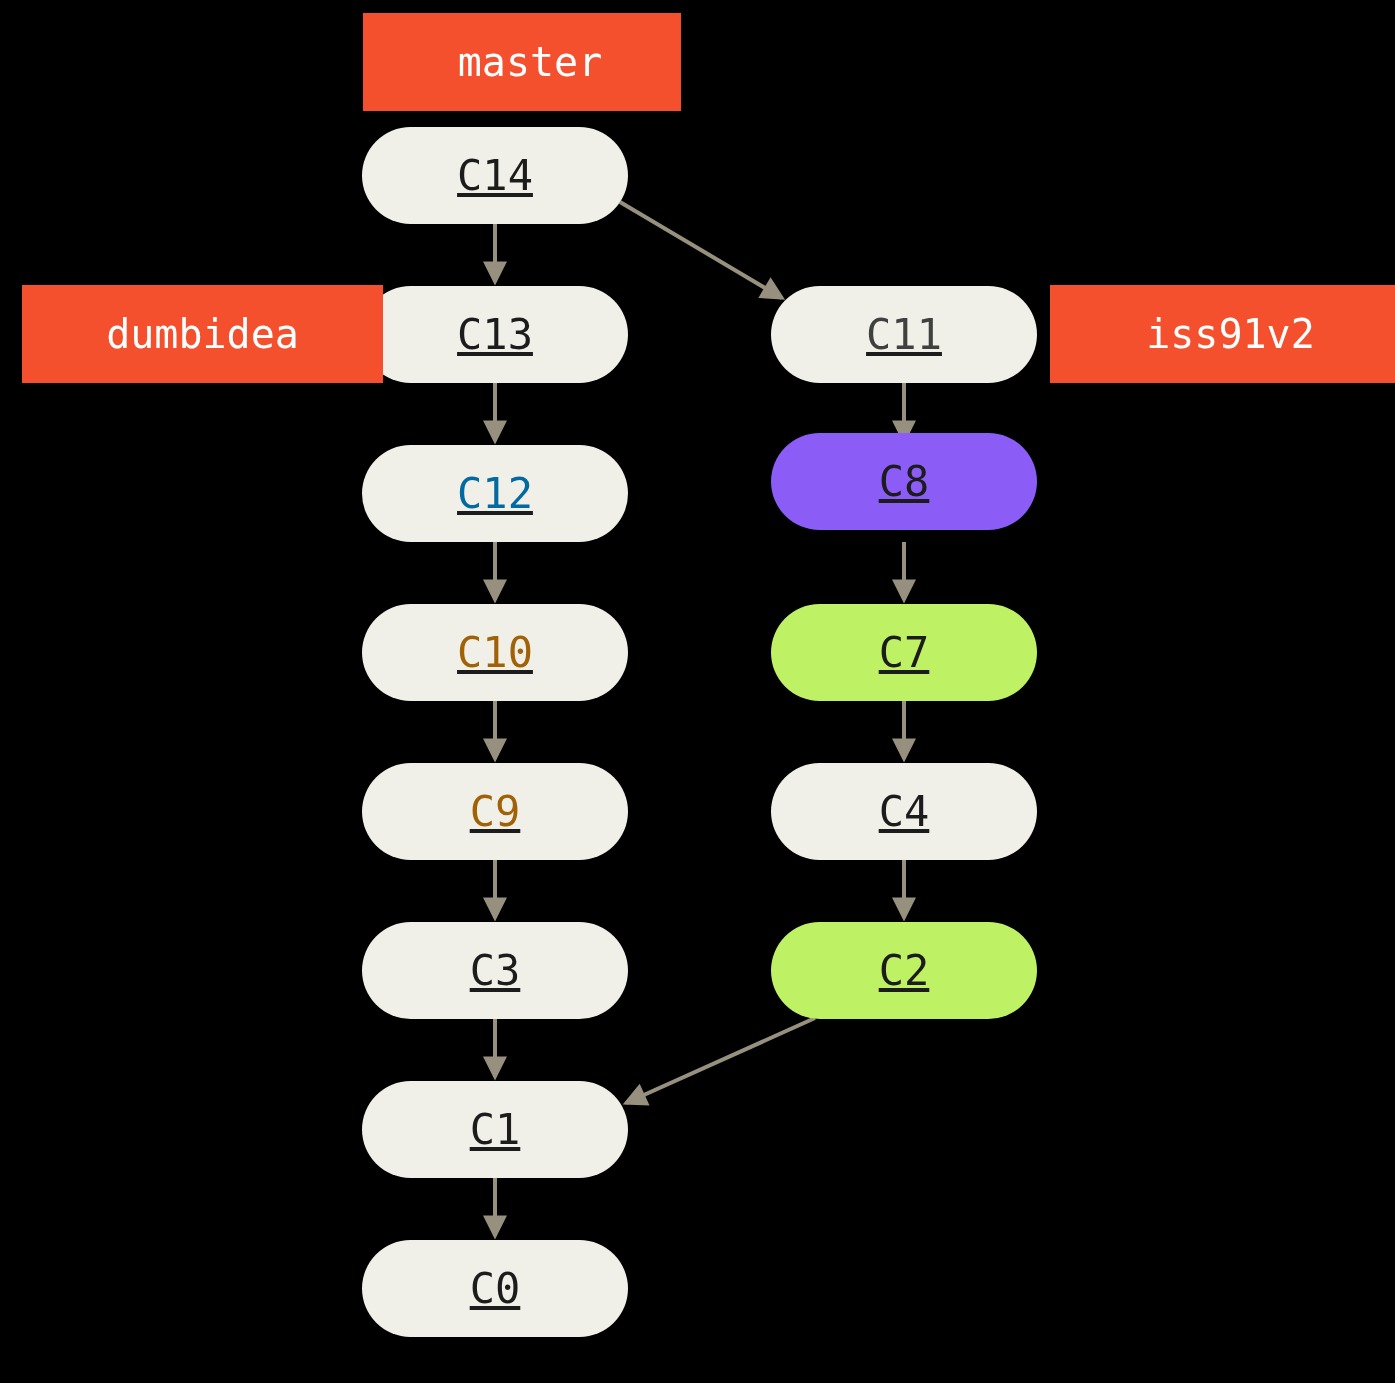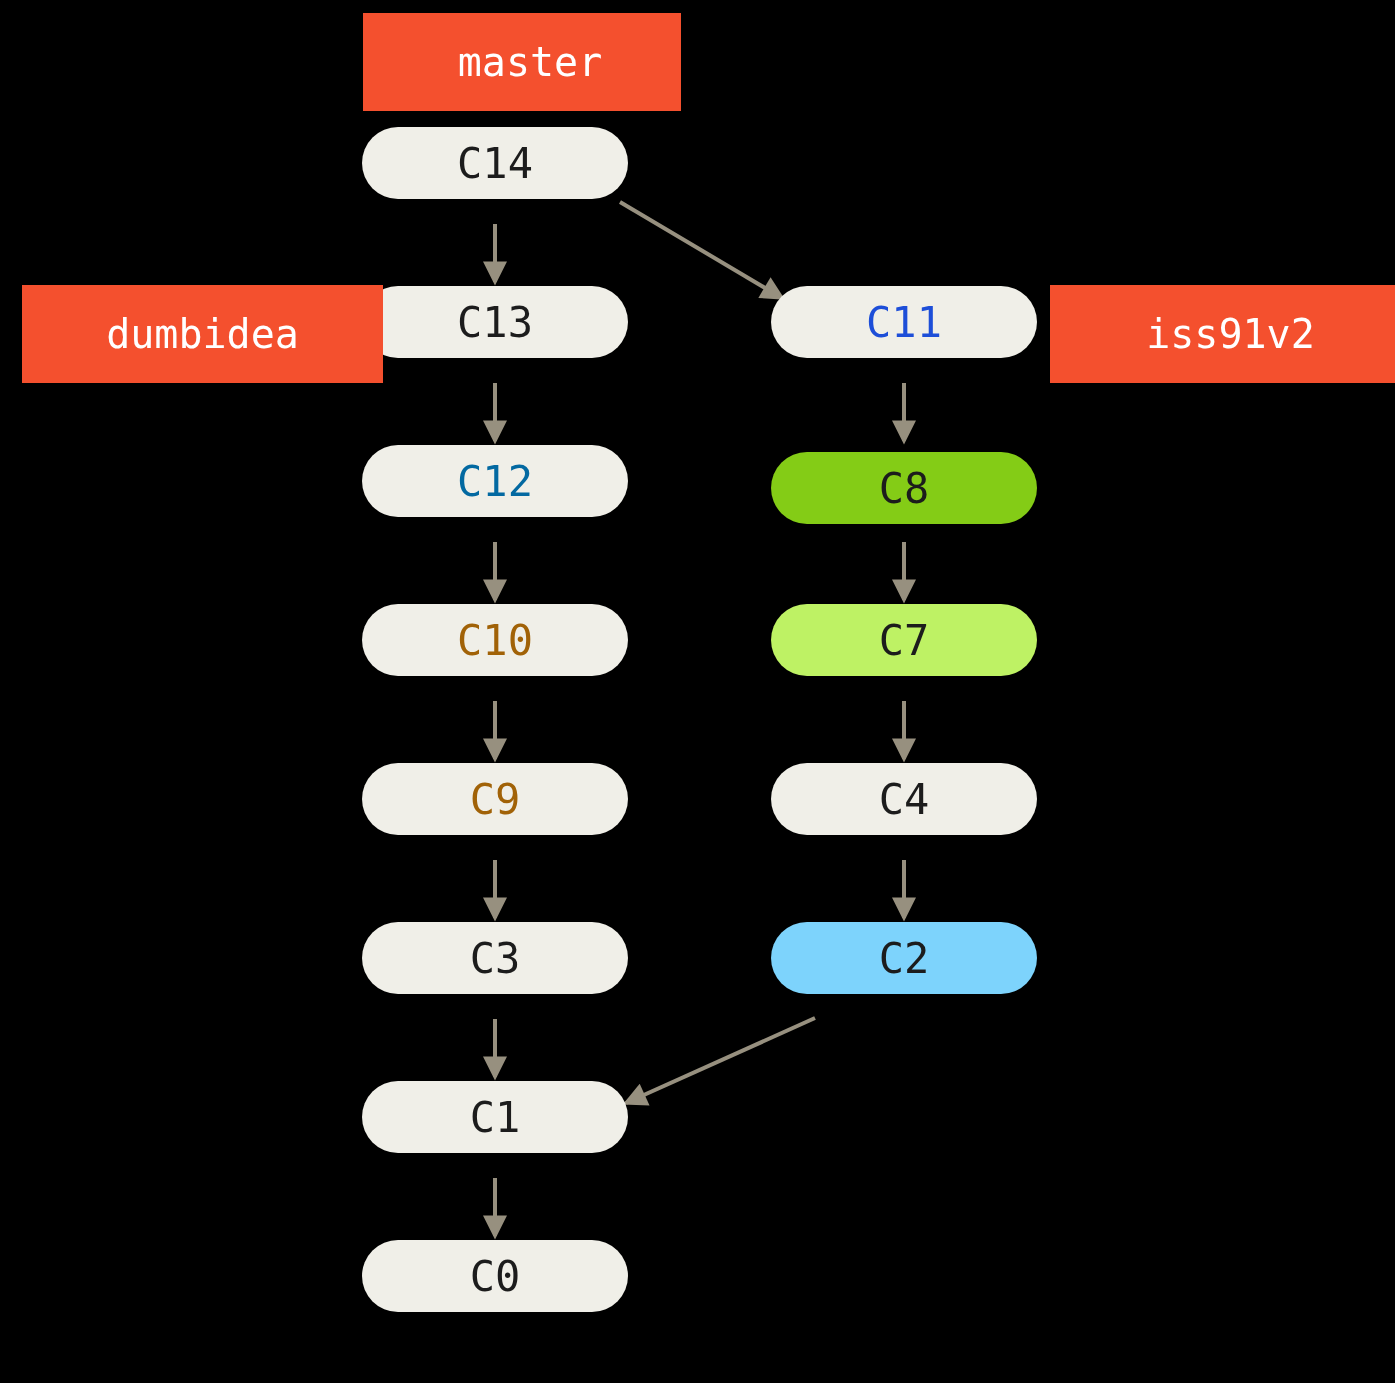--- a/index.html
+++ b/index.html
@@ -19,29 +19,30 @@
   }
   #edges-layer {
     position: absolute;
     left: 0;
     top: 0;
     pointer-events: none;
   }
   .commit-node {
     position: absolute;
     width: 266px;
-    height: 72px;
+    height: 97px;
     background: #f0efe8;
     border-radius: 48.5px;
     display: flex;
     align-items: center;
     justify-content: center;
     font-size: 42px;
     color: #1c1c1c;
     box-sizing: border-box;
+    text-decoration: underline;
   }
   .branch-label {
     position: absolute;
     width: 361px;
     height: 98px;
     background: #f4502e;
     color: #ffffff;
     display: flex;
     align-items: center;
     justify-content: center;
@@ -92,32 +93,32 @@
       <div class="commit-node" style="left: 362px; top: 922px; background: rgb(240, 239, 232);">
         <span style="color: rgb(28, 28, 28); text-align: center;">C3</span>
       </div>
       <div class="commit-node" style="left: 362px; top: 1081px; background: rgb(240, 239, 232);">
         <span style="color: rgb(28, 28, 28);">C1</span>
       </div>
       <div class="commit-node" style="left: 362px; top: 1240px; background: rgb(240, 239, 232);">
         <span style="color: rgb(28, 28, 28);">C0</span>
       </div>
       <div class="commit-node" style="left: 771px; top: 286px; background: rgb(240, 239, 232);">
-        <span style="color: #1d4ed8;">C11</span>
+        <span style="color: #404040;">C11</span>
       </div>
-      <div class="commit-node" style="left: 771px; top: 452px; background: #84cc16;">
+      <div class="commit-node" style="left: 771px; top: 433px; background: #8b5cf6;">
         <span style="color: rgb(28, 28, 28);">C8</span>
       </div>
       <div class="commit-node" style="left: 771px; top: 604px; background: #bef264;">
         <span style="color: rgb(28, 28, 28);">C7</span>
       </div>
       <div class="commit-node" style="left: 771px; top: 763px; background: rgb(240, 239, 232);">
         <span style="color: rgb(28, 28, 28);">C4</span>
       </div>
-      <div class="commit-node" style="left: 771px; top: 922px; background: #7dd3fc;">
+      <div class="commit-node" style="left: 771px; top: 922px; background: #bef264;">
         <span style="color: rgb(28, 28, 28);">C2</span>
       </div>
       <div class="branch-label" style="left: 363px; top: 13px; width: 318px; background: rgb(244, 80, 46);">
         <span style="color: rgb(255, 255, 255); margin-left: 16px;">master</span>
       </div>
       <div class="branch-label" style="left: 22px; top: 285px; background: rgb(244, 80, 46);">
         <span style="color: rgb(255, 255, 255);">dumbidea</span>
       </div>
       <div class="branch-label" style="left: 1050px; top: 285px; background: rgb(244, 80, 46);">
         <span style="color: rgb(255, 255, 255);">iss91v2</span>

